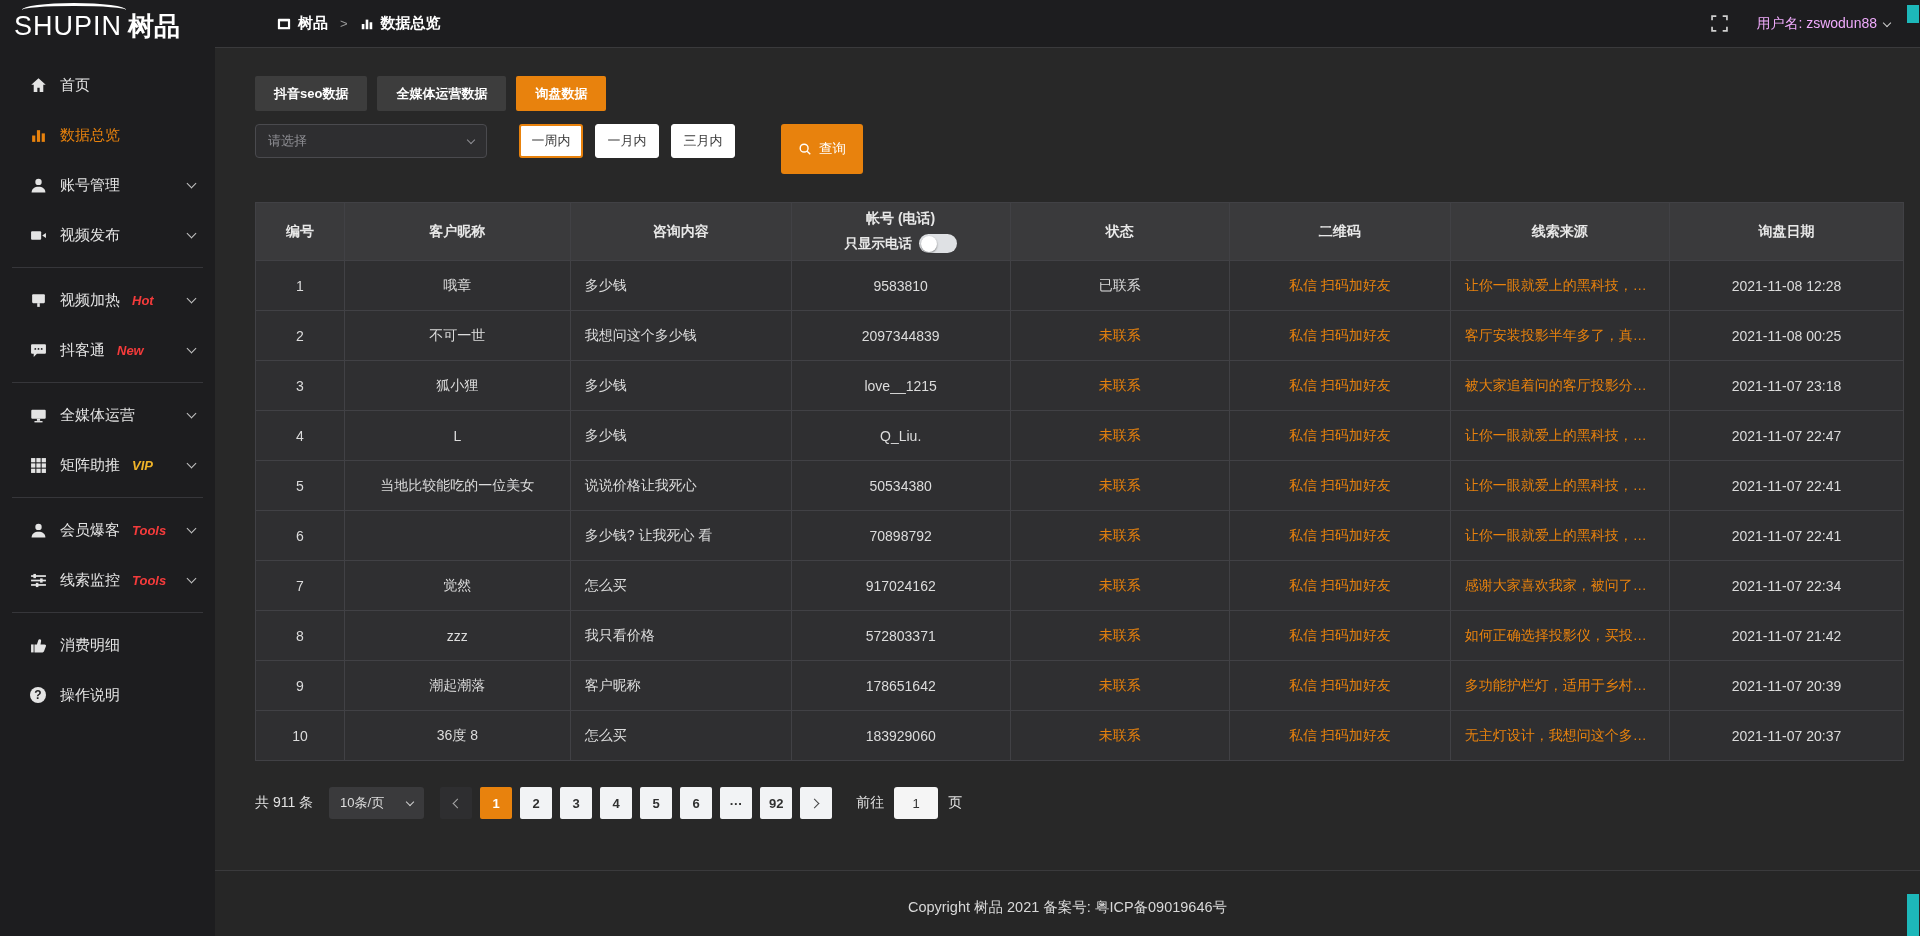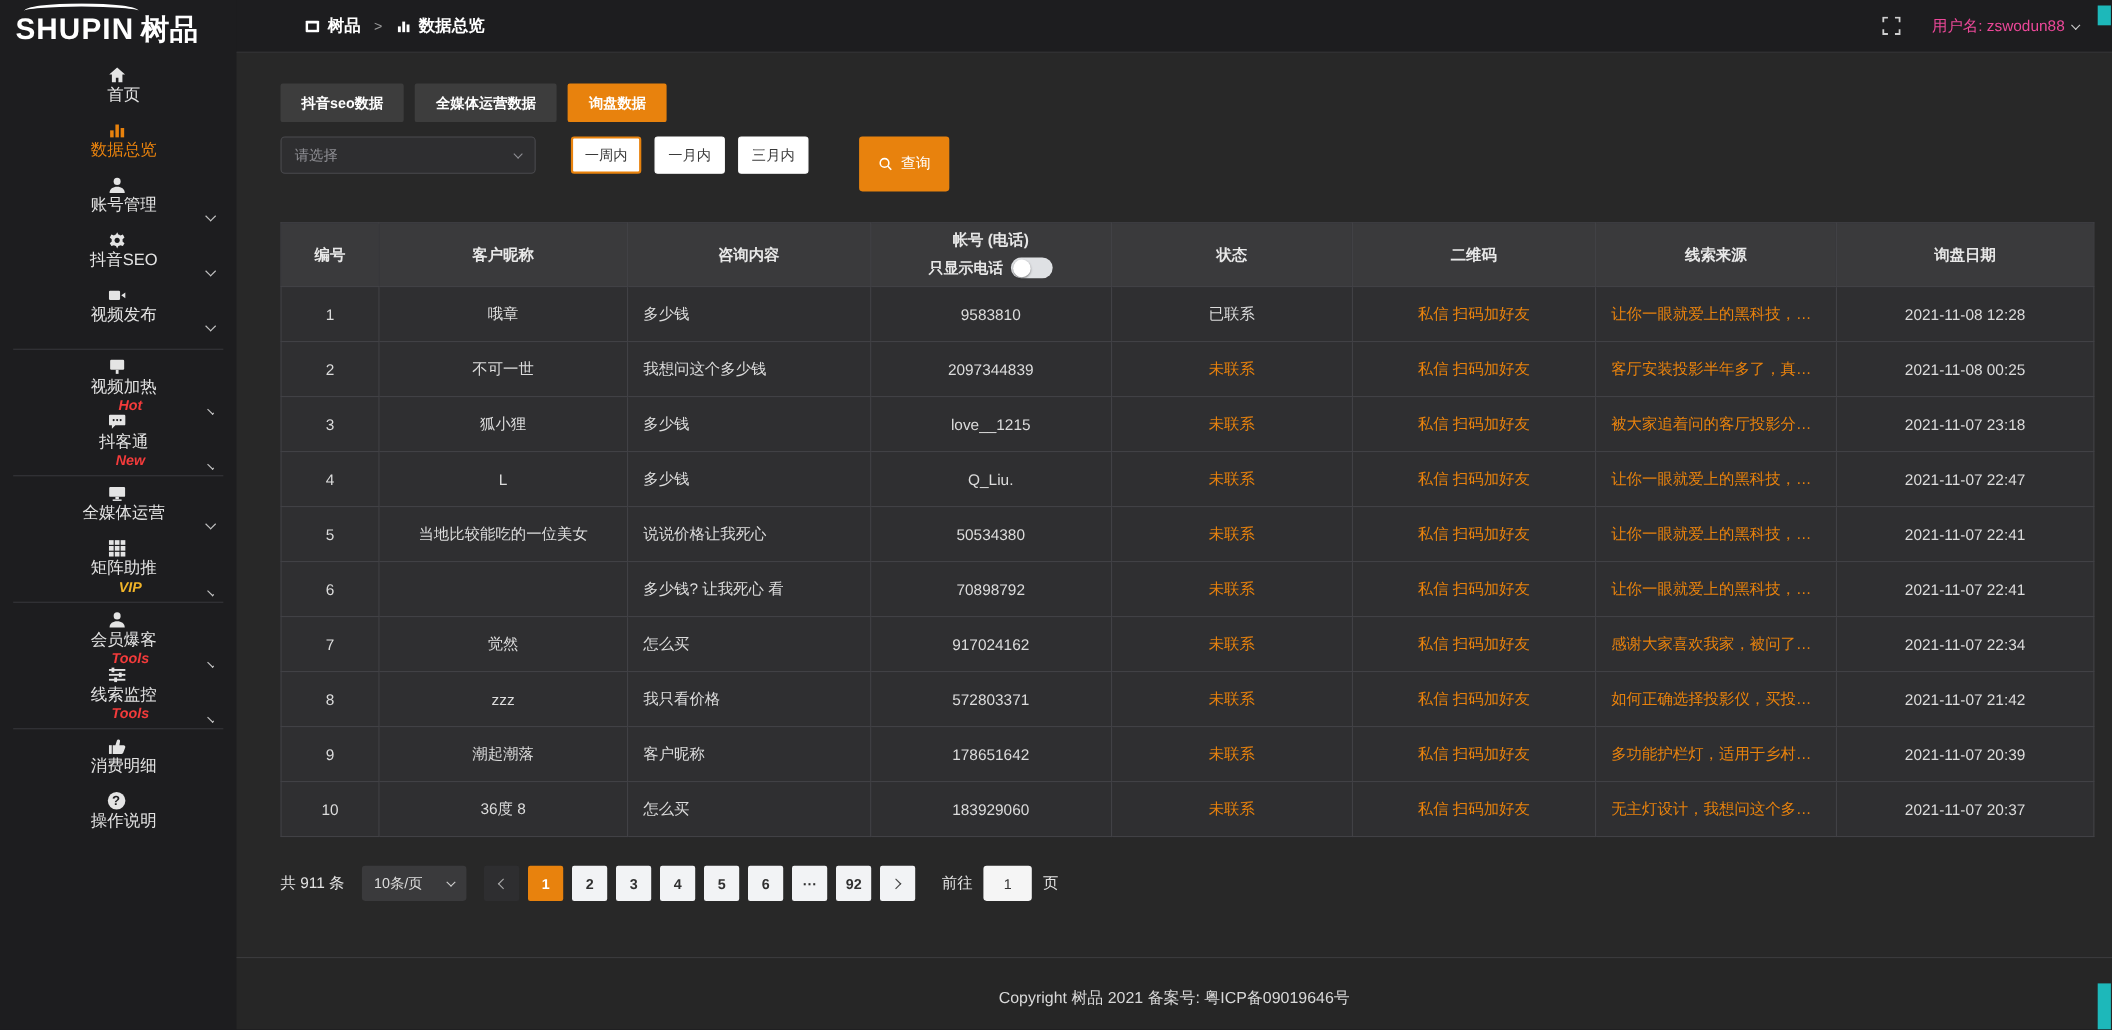--- a/index.html
+++ b/index.html
@@ -6,25 +6,25 @@
   *{box-sizing:border-box;}
   body{font-family:"Liberation Sans","DejaVu Sans",sans-serif;}
   .app{position:relative;width:1920px;height:936px;display:flex;overflow:hidden;
        --orange:#e8820d;--red:#f43b3b;--gold:#f0b429;}
 
   
   .sidebar{width:215px;background:#1d1d1f;flex-shrink:0;display:flex;flex-direction:column;}
   .logo{position:relative;height:52px;display:flex;align-items:center;padding-left:14px;color:#fff;cursor:pointer;}
   .logo-arc{position:absolute;top:3px;left:22px;width:104px;height:14px;
             border-top:3px solid #fff;border-radius:50% 50% 0 0;}
-  .logo-en{font-size:27px;font-weight:700;letter-spacing:1px;}
+  .logo-en{font-size:27px;font-weight:400;letter-spacing:1px;}
   .logo-cn{font-size:26px;font-weight:800;margin-left:6px;}
   .nav{margin-top:8px;}
   .nav-item{display:flex;align-items:center;height:50px;padding:0 20px 0 30px;color:#e4e4e4;
-            font-size:15px;cursor:pointer;flex-direction:column;}
+            font-size:15px;cursor:pointer;}
   .nav-item.active{color:var(--orange);}
   .nav-ico{width:17px;height:17px;margin-right:13px;display:flex;flex-shrink:0;}
   .nav-ico svg{width:100%;height:100%;fill:currentColor;}
   .nav-label{white-space:nowrap;}
   .nav-badge{font-style:italic;font-weight:bold;font-size:13px;margin-left:12px;}
   .nav-badge.red{color:var(--red);text-align:right;}
   .nav-badge.gold{color:var(--gold);}
   .chev{display:inline-block;width:7px;height:7px;border-right:1.6px solid #c3c3c3;
         border-bottom:1.6px solid #c3c3c3;transform:rotate(45deg);margin-left:auto;margin-top:-3px;}
   .nav-divider{height:1px;background:#36363a;margin:7px 12px;}
@@ -32,21 +32,21 @@
                font-size:12px;font-weight:bold;display:flex;align-items:center;justify-content:center;}
 
   
   .main{flex:1;display:flex;flex-direction:column;height:100%;min-width:0;}
   .topbar{height:48px;flex-shrink:0;background:#1d1d1f;border-bottom:1px solid #3a3a3c;
           display:flex;align-items:center;justify-content:space-between;padding:0 30px 0 62px;}
   .breadcrumb{display:flex;align-items:center;color:#fff;font-size:15px;font-weight:bold;}
   .bc-icon{display:flex;margin-right:7px;}
   .bc-icon svg{width:14px;height:14px;fill:#fff;}
   .bc-sep{color:#9a9a9a;font-weight:normal;font-size:13px;margin:0 12px;}
-  .topbar-right{display:flex;align-items:center;color:#ec4899;font-size:14px;}
+  .topbar-right{display:flex;align-items:center;color:#f0abfc;font-size:14px;}
   .fs-icon{display:flex;margin-right:28px;cursor:pointer;}
   .fs-icon svg{width:17px;height:17px;stroke:#cfcfcf;fill:none;stroke-width:1.6;}
   .username{cursor:pointer;}
   .chev-sm{display:inline-block;width:6px;height:6px;border-right:1.4px solid #cfcfcf;
            border-bottom:1.4px solid #cfcfcf;transform:rotate(45deg);margin:-2px 0 0 7px;}
 
   
   .content{flex:1;background:#282828;padding:28px 16px 0 40px;overflow:hidden;}
   .tabs{display:flex;gap:10px;}
   .tab{height:35px;padding:0 19px;background:#3d3d3d;color:#fff;font-size:13px;font-weight:600;
@@ -147,30 +147,20 @@
         <span class="nav-ico">
             <svg viewBox="0 0 16 16">
               <circle cx="8" cy="4.6" r="3"></circle>
               <path d="M1.5 14.5c0-3.6 2.9-5.4 6.5-5.4s6.5 1.8 6.5 5.4z"></path>
             </svg>
           </span>
         <span class="nav-label">账号管理</span>
         <span class="chev"></span>
       </div>
 
-      <div class="nav-item">
-        <span class="nav-ico">
-            <svg viewBox="0 0 16 16">
-              <path d="M8 1l1 2.1a5.6 5.6 0 011.7.7l2.2-.8 1.4 2.5-1.7 1.5a5.6 5.6 0 010 1.9l1.7 1.5-1.4 2.5-2.2-.8a5.6 5.6 0 01-1.7.7L8 15l-1-2.2a5.6 5.6 0 01-1.7-.7l-2.2.8-1.4-2.5 1.7-1.5a5.6 5.6 0 010-1.9L1.7 5.5l1.4-2.5 2.2.8A5.6 5.6 0 017 3.1z"></path>
-              <circle cx="8" cy="8" r="2.2" fill="#1d1d1f"></circle>
-            </svg>
-          </span>
-        <span class="nav-label">抖音SEO</span>
-        <span class="chev"></span>
-      </div>
 
       <div class="nav-item">
         <span class="nav-ico">
             <svg viewBox="0 0 16 16">
               <rect x="1" y="4" width="9.5" height="8" rx="1"></rect>
               <path d="M11.5 8l3.5-2.4v4.8z"></path>
             </svg>
           </span>
         <span class="nav-label">视频发布</span>
         <span class="chev"></span>

